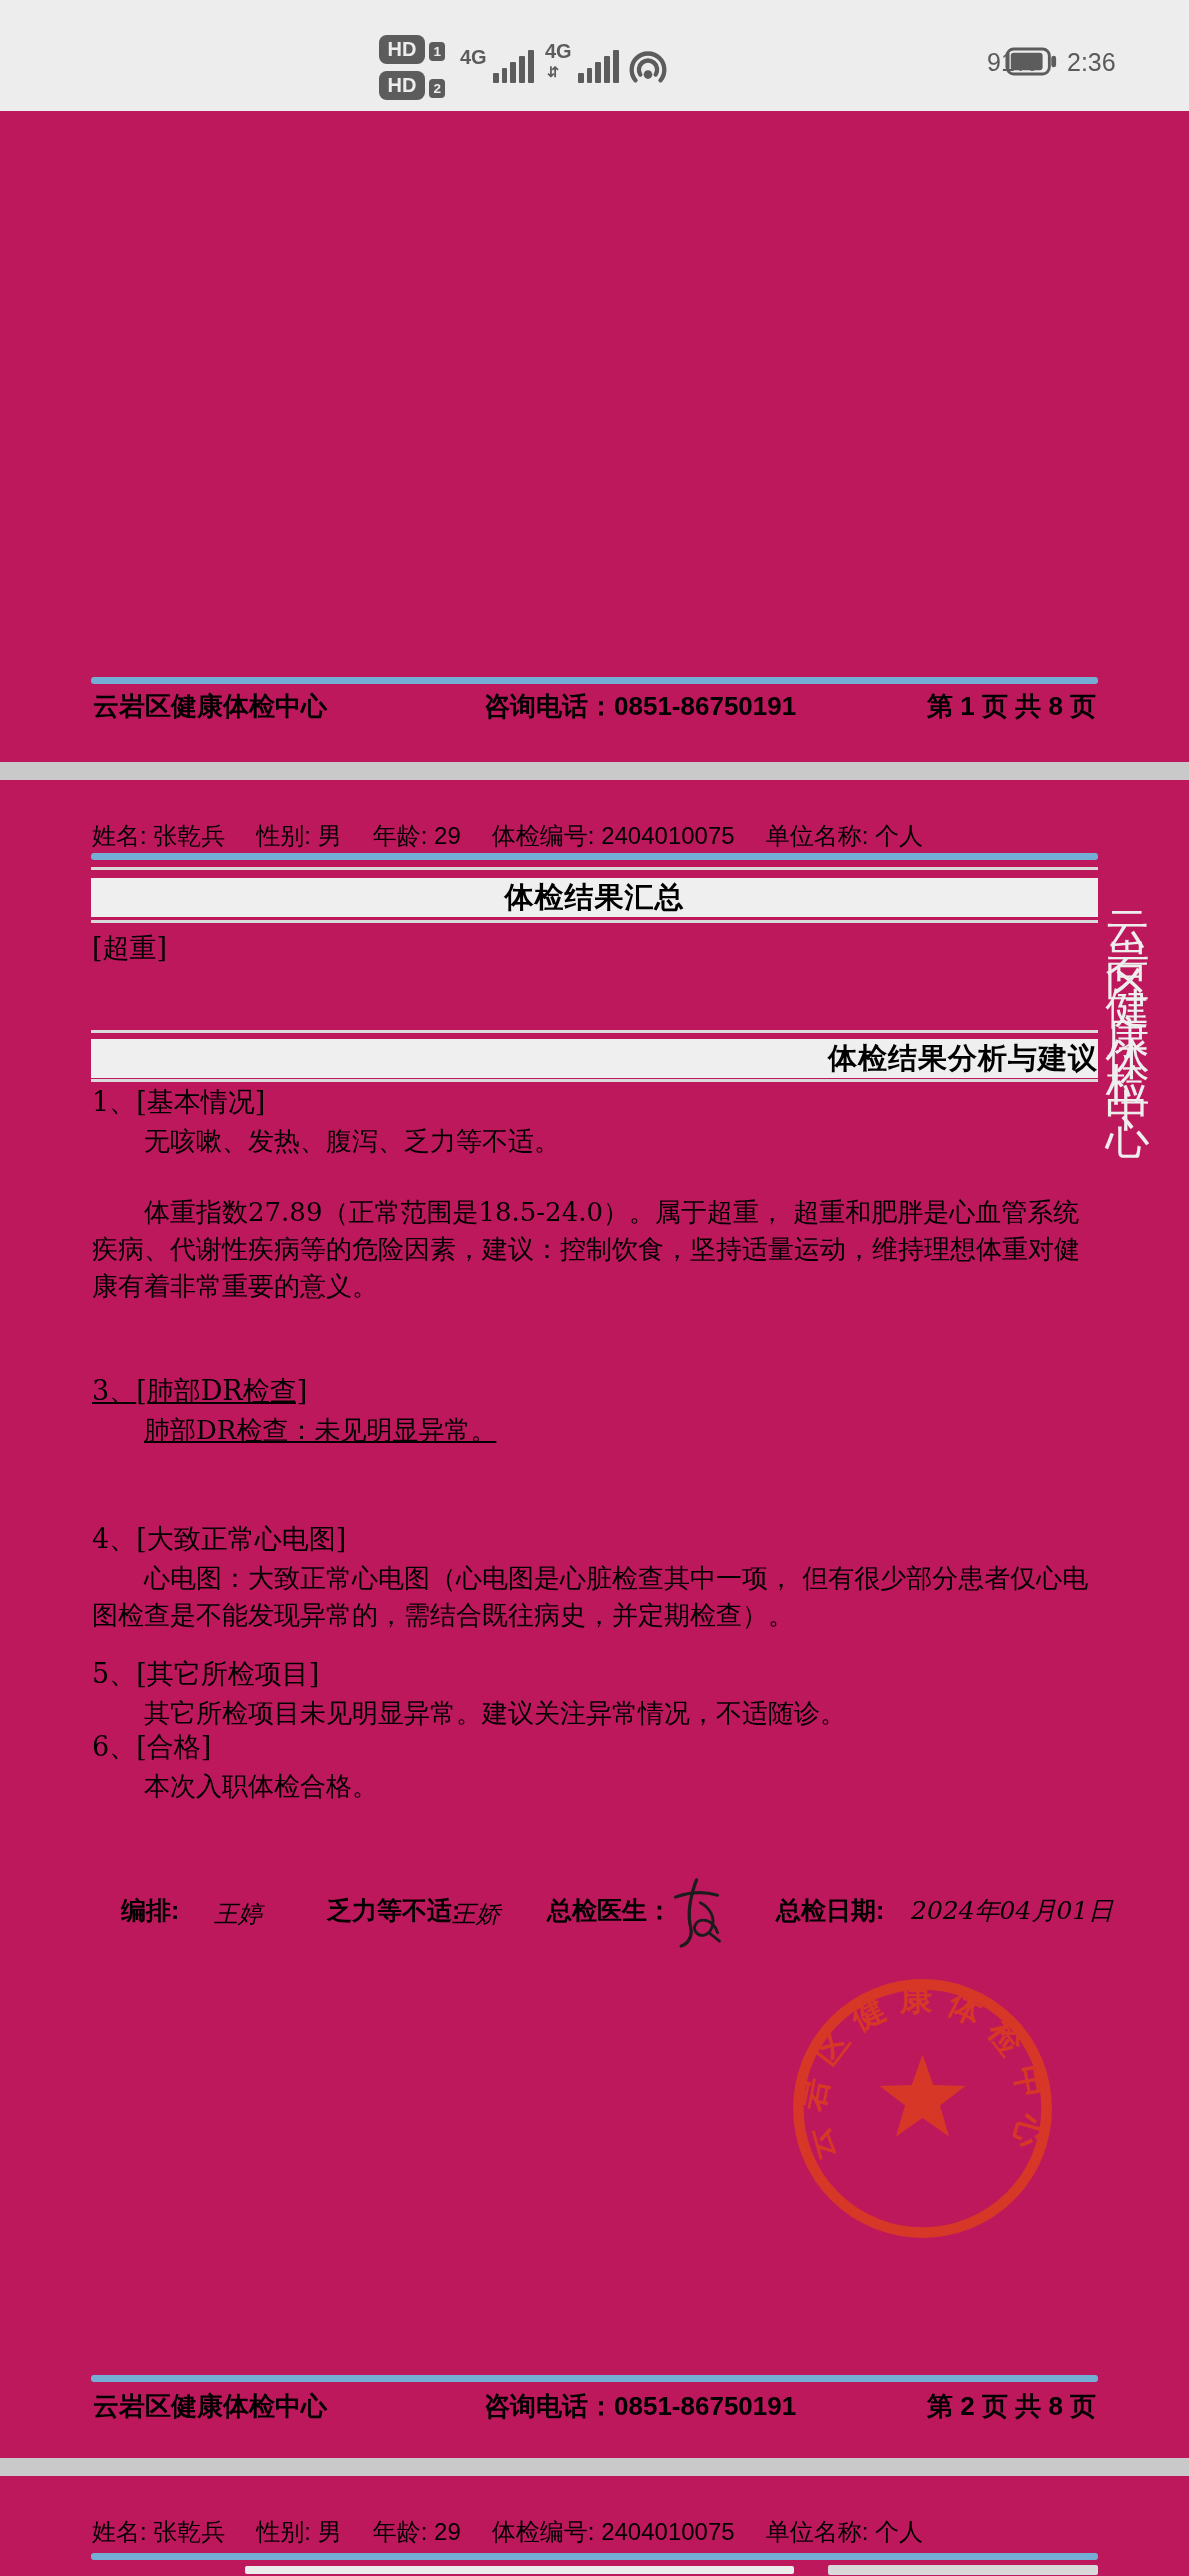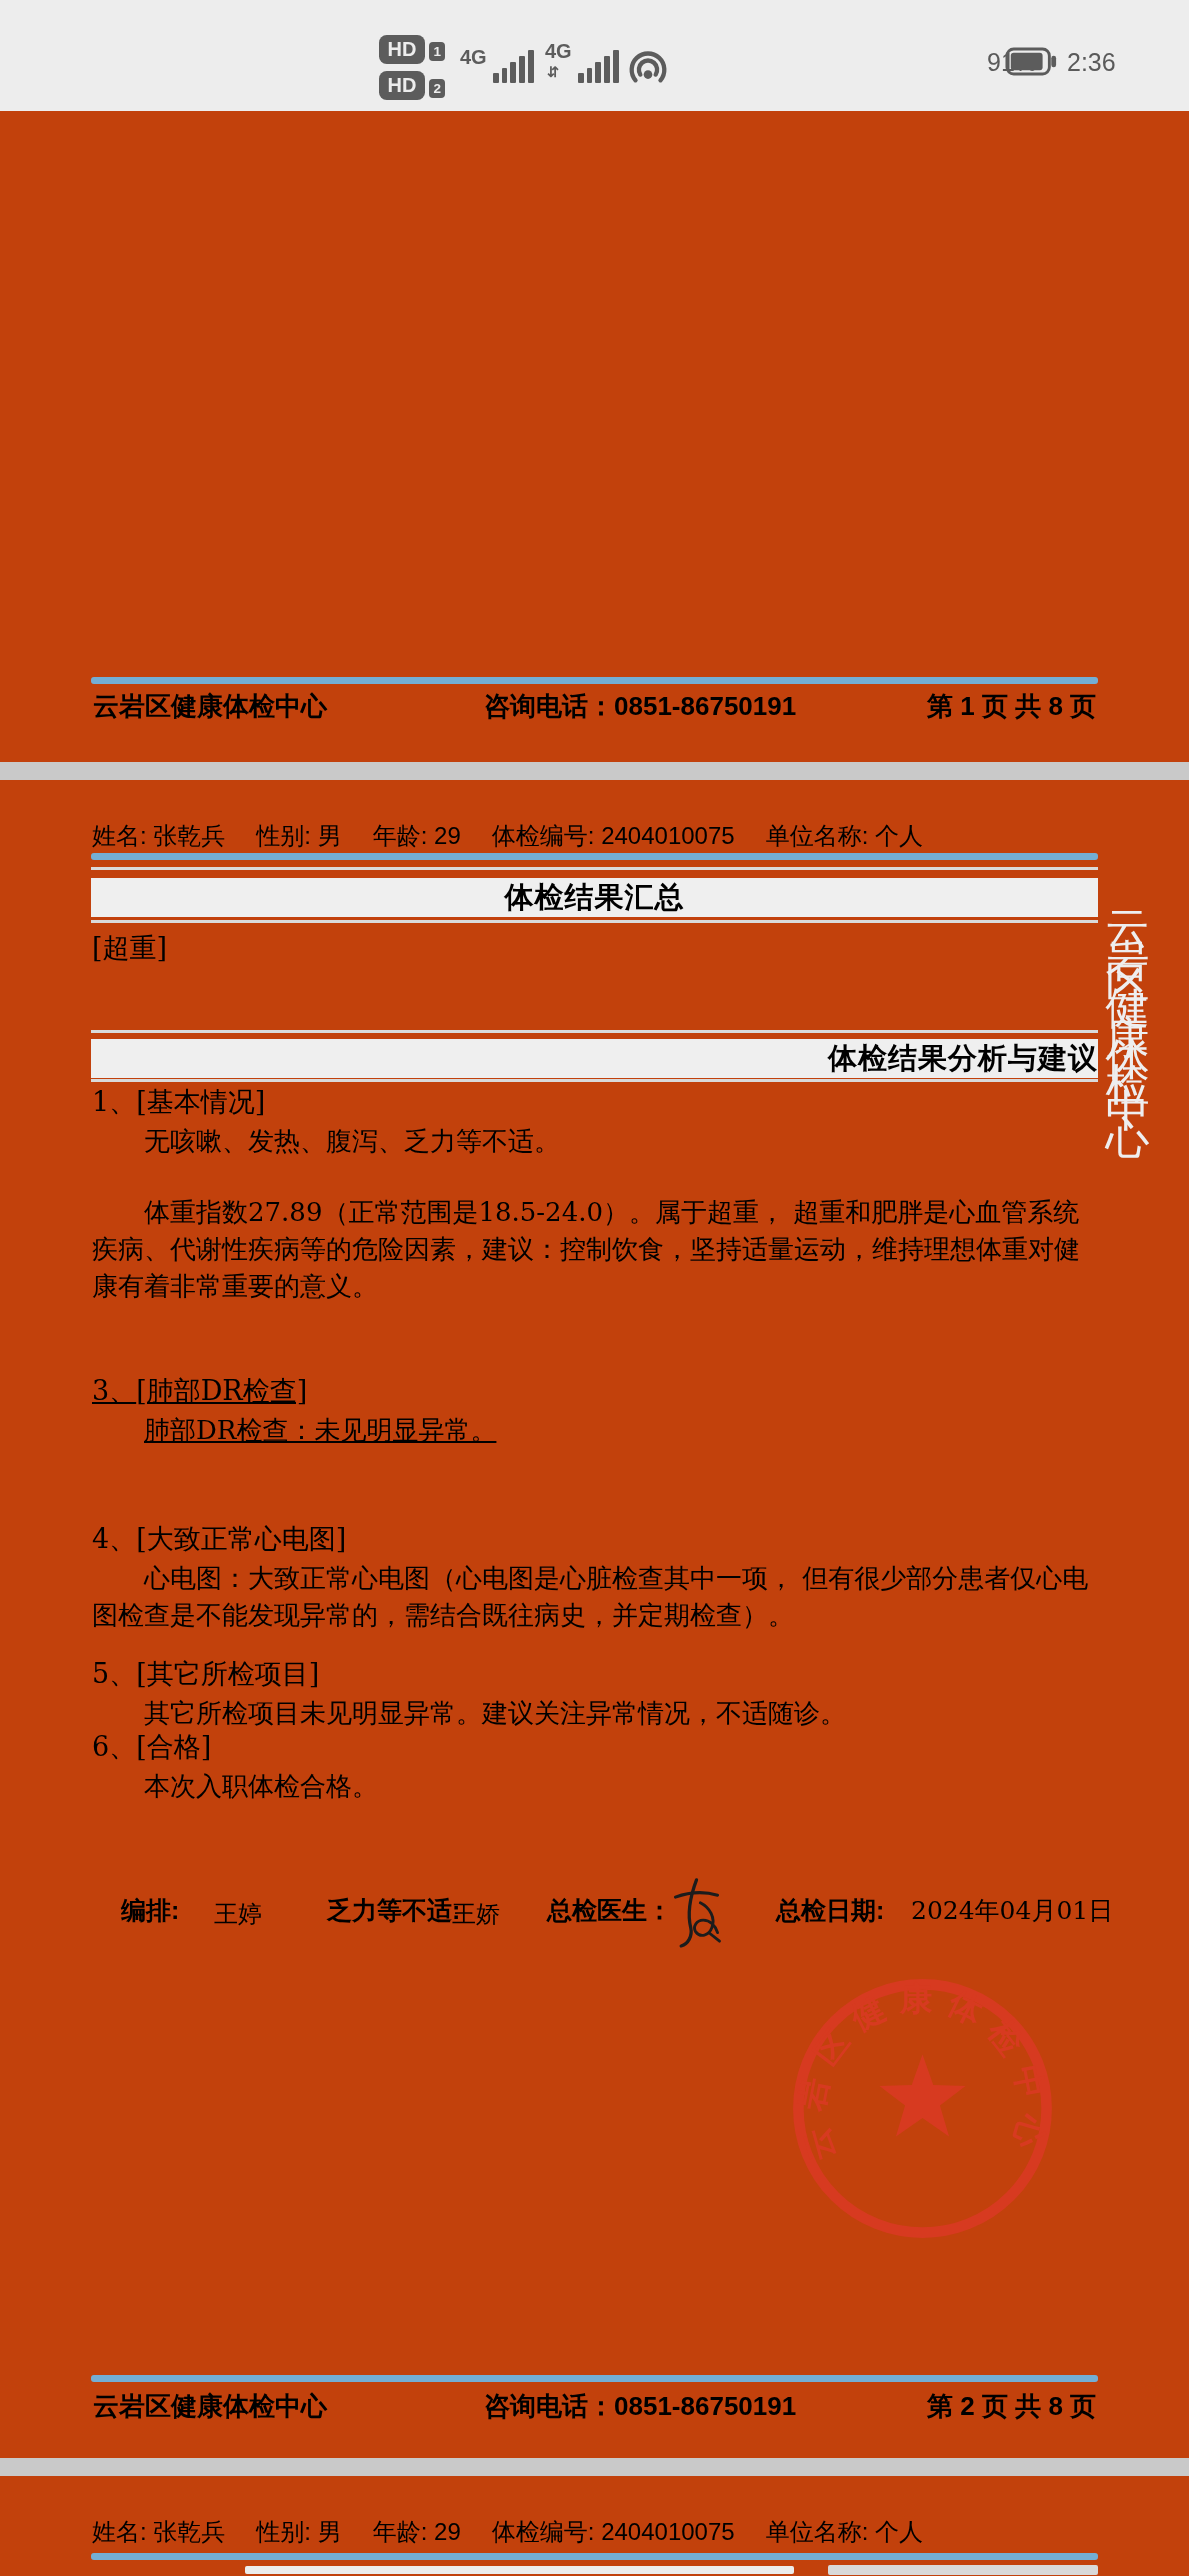--- a/index.html
+++ b/index.html
@@ -1,16 +1,16 @@
 <!DOCTYPE html>
 <html><head>
 <meta charset="utf-8">
 <style>
   html,body{margin:0;padding:0;background:#fff;}
-  #screen{position:relative;width:1190px;height:2576px;background:#c2410c;overflow:hidden;
+  #screen{position:relative;width:1190px;height:2576px;background:#be185d;overflow:hidden;
           font-family:"Liberation Sans",sans-serif;color:#000;}
   .abs{position:absolute;}
   .song{font-family:"DejaVu Serif",serif;}
 
   
   .statusbar{left:0;top:0;width:1190px;height:111px;background:#ededed;}
   .hd-badge{position:absolute;width:46px;height:29px;background:#5c5c5c;border-radius:7.7px;
             color:#ededed;font-weight:bold;font-size:20px;text-align:center;line-height:29px;}
   .hd-sub{position:absolute;width:16.4px;height:19px;background:#5c5c5c;border-radius:3.9px;
           color:#ededed;font-weight:bold;font-size:13.5px;text-align:center;line-height:19px;}
@@ -36,21 +36,21 @@
 
   .band{left:91px;width:1007px;height:39px;background:#efefef;text-align:center;
         font-weight:bold;font-size:29px;line-height:39px;letter-spacing:1px;}
 
   .tagline{font-size:27px;}
   .item-head{font-size:27px;line-height:35px;white-space:nowrap;}
   .item-body{margin:3.9px 0 0 0;font-size:26px;line-height:37px;text-indent:2em;}
   .item{left:92px;width:1007px;}
 
   .sign-label{position:absolute;font-weight:bold;font-size:25px;white-space:nowrap;}
-  .sign-val{position:absolute;font-size:24px;font-family:"DejaVu Serif",serif;white-space:nowrap;}
+  .sign-val{position:absolute;font-size:24px;font-family:"DejaVu Serif",serif;white-space:nowrap;font-style:italic;}
 
   .watermark{left:1099px;top:878px;height:732px;writing-mode:vertical-rl;
              font-family:"DejaVu Serif",serif;font-size:44px;letter-spacing:25px;
              color:#eeeeef;user-select:none;}
 
   .ghost1{left:245px;top:2566px;width:549px;height:7.7px;background:#ececec;border-radius:1.9px;}
   .ghost2{left:828px;top:2565px;width:270px;height:9.6px;background:#d9d9d9;border-radius:1.9px;}
 </style>
 </head>
 <body>

